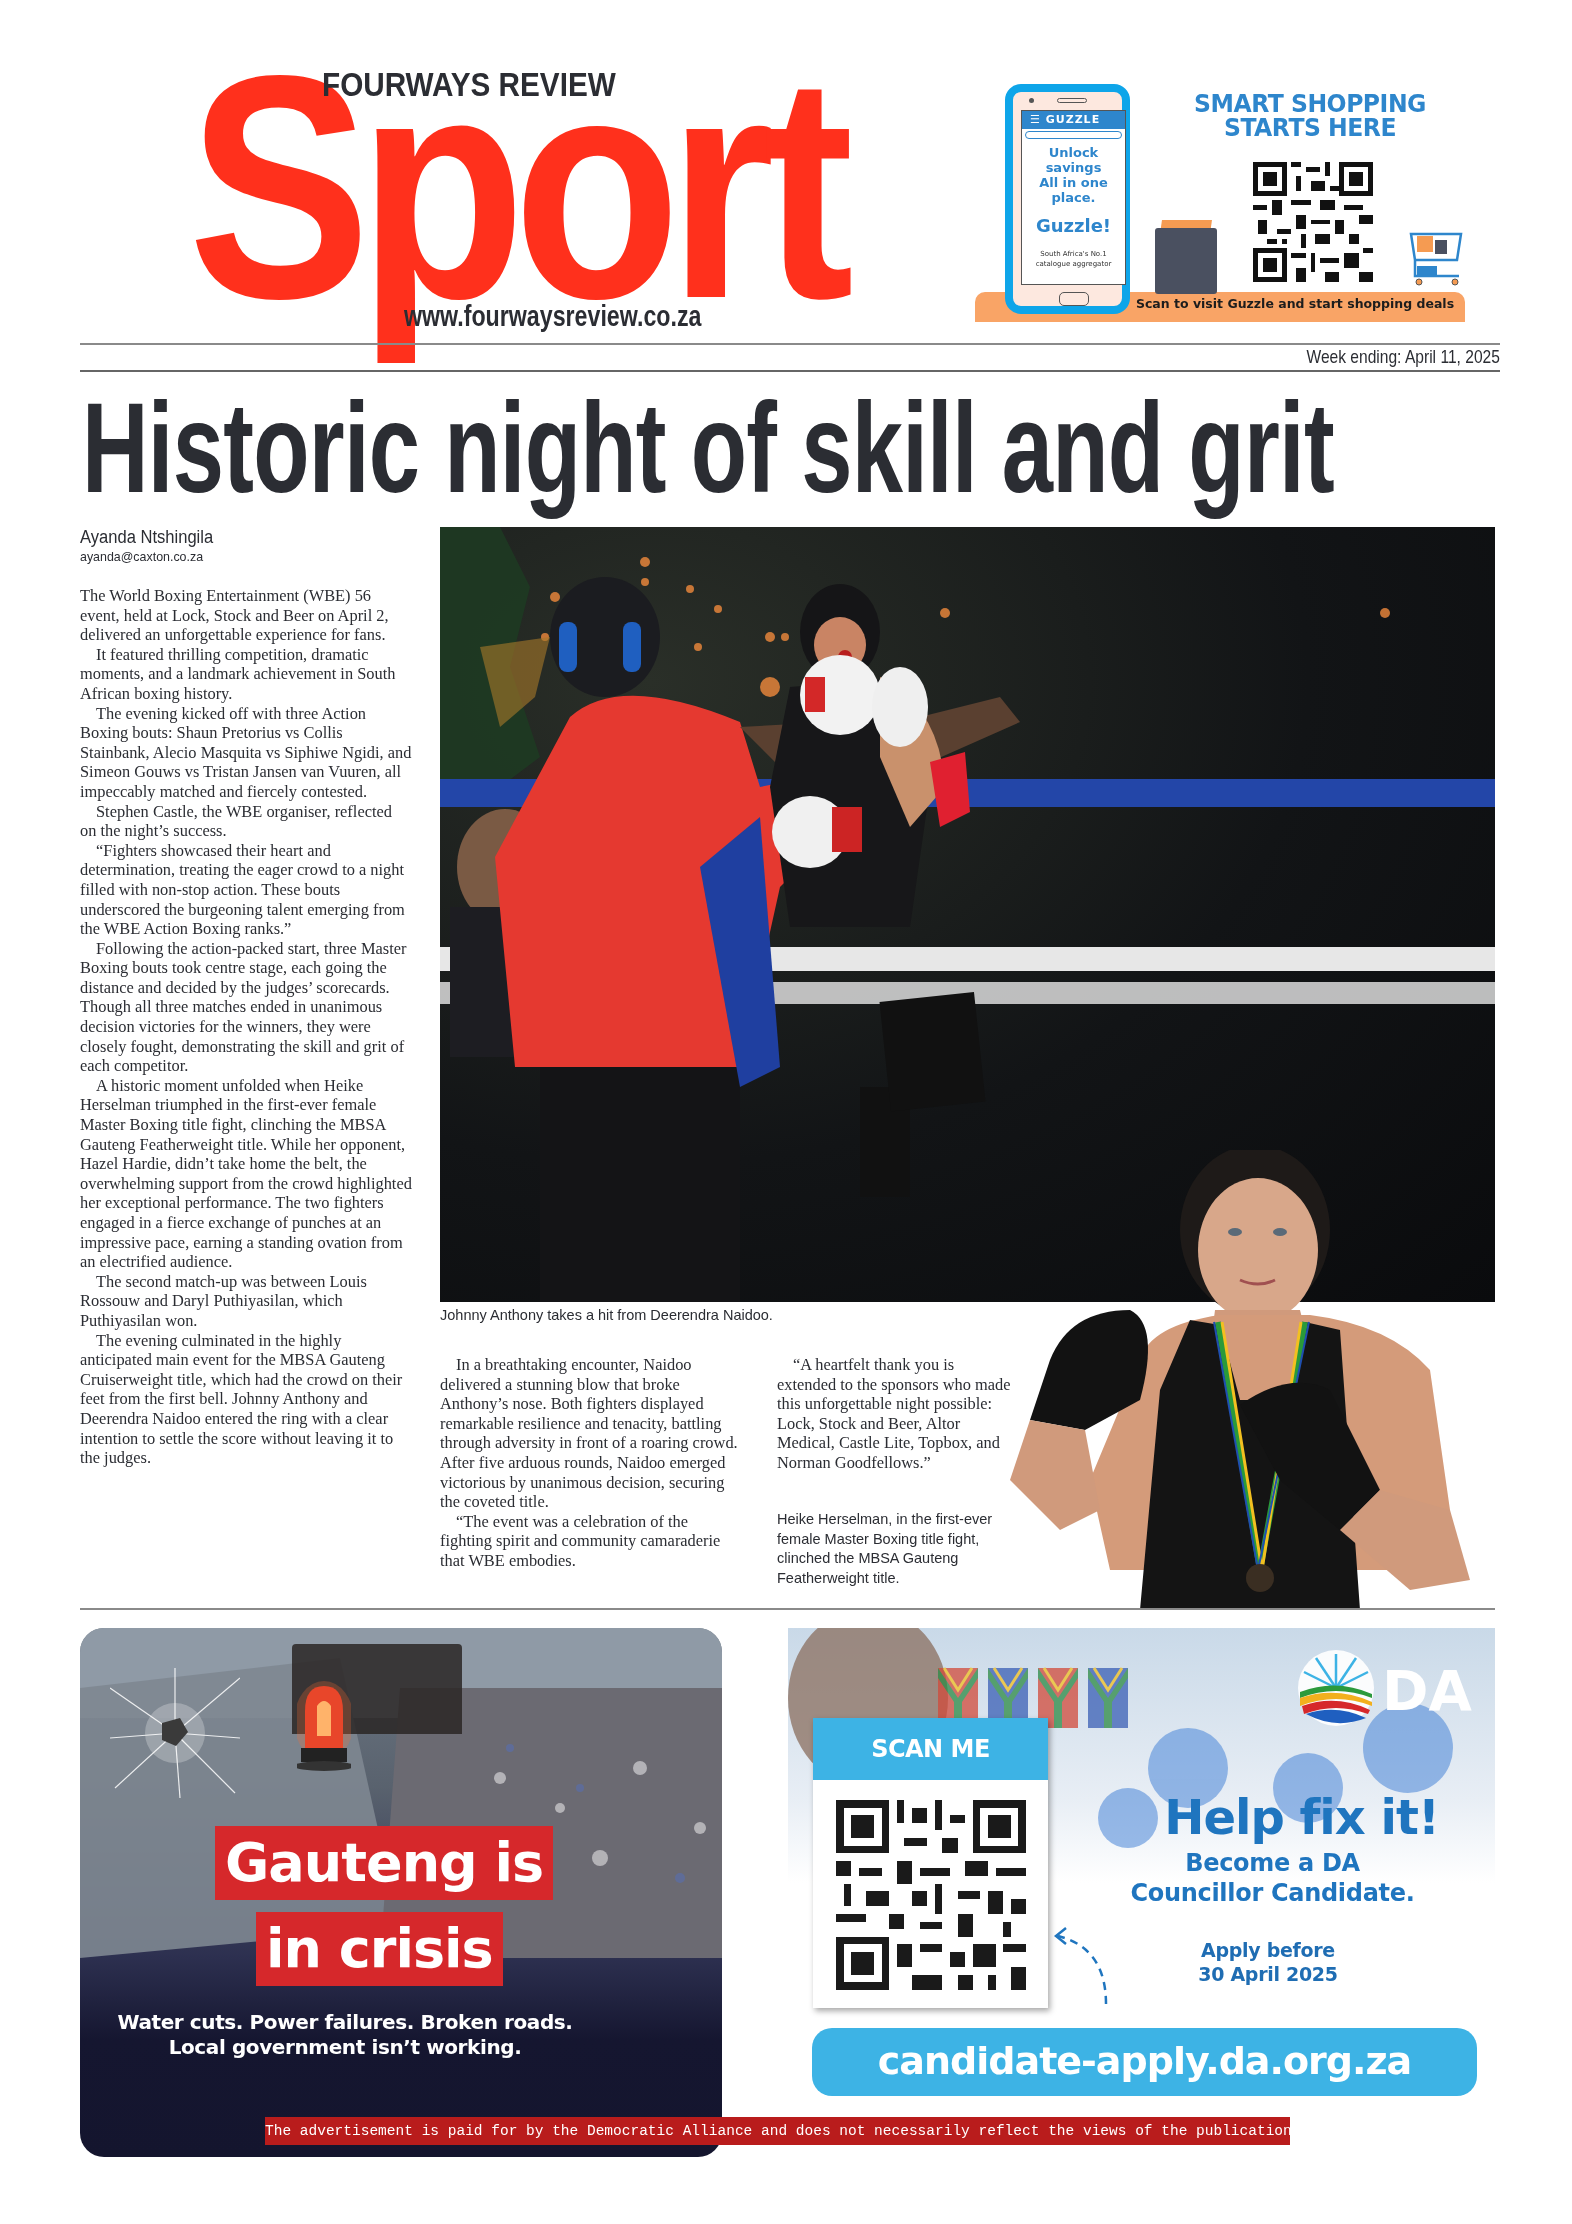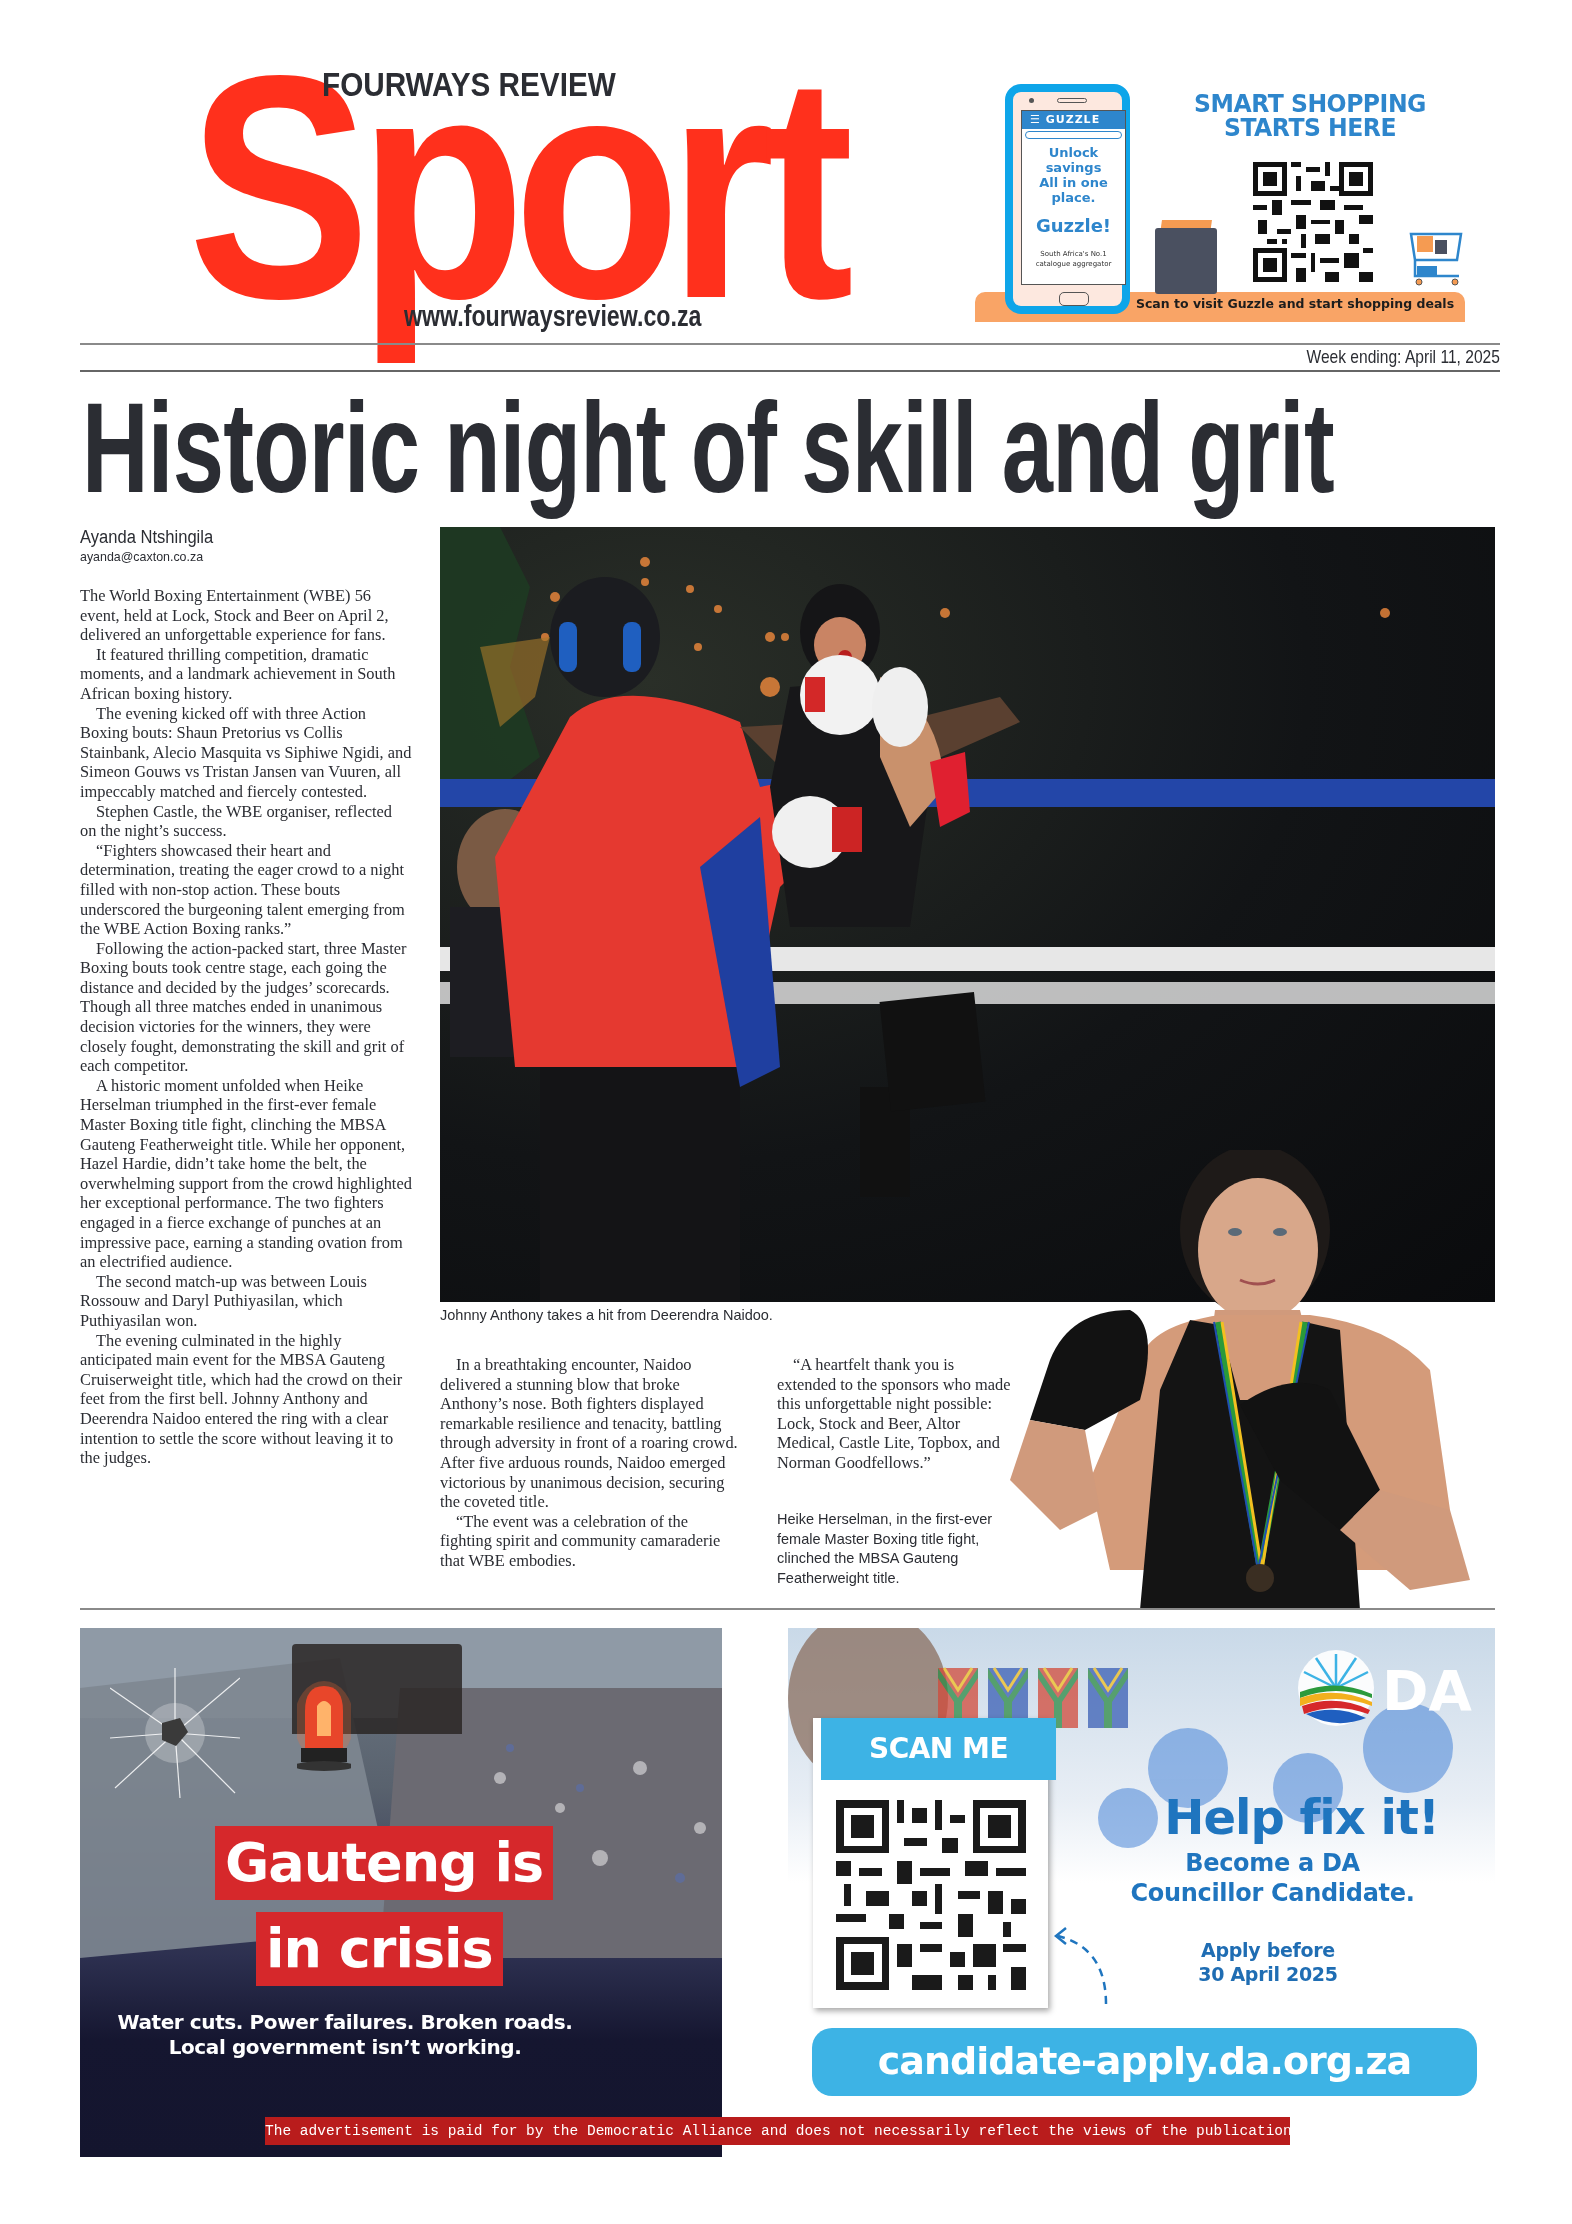--- a/index.html
+++ b/index.html
@@ -83,36 +83,36 @@
   #main-caption { left: 440px; top: 1307px; font-family: "Liberation Sans", sans-serif; font-size: 14.5px; color: #2b2d33; white-space: nowrap; }
 
   #heike-photo { left: 990px; top: 1150px; width: 510px; height: 460px; }
   #heike-caption { left: 777px; top: 1510px; width: 225px; font-family: "Liberation Sans", sans-serif;
     font-size: 14.5px; line-height: 19.6px; color: #2b2d33; }
 
   #rule-bottom { left: 80px; top: 1608px; width: 1415px; border-top: 2px solid #8a8a8a; }
 
   
   #da-left { left: 80px; top: 1628px; width: 642px; height: 529px; overflow: hidden;
-    background: linear-gradient(180deg, #6f7a86 0%, #59626e 30%, #2d3050 62%, #151630 78%, #14152e 100%); }
+    background: linear-gradient(180deg, #6f7a86 0%, #59626e 30%, #2d3050 62%, #151630 78%, #14152e 100%); border-radius: 24px; }
   #da-right { left: 788px; top: 1628px; width: 707px; height: 490px; overflow: hidden;
     background: linear-gradient(180deg, #c9d9e8 0%, #e8eef5 35%, #ffffff 52%, #ffffff 100%); }
   #crisis-line1 { left: 135px; top: 198px; height: 74px; background: #d6282b; color: #fff; padding: 0 10px;
     font-family: "DejaVu Sans", sans-serif; font-weight: bold; font-size: 54px; line-height: 74px; white-space: nowrap; letter-spacing: -1px; }
   #crisis-line2 { left: 176px; top: 284px; height: 74px; background: #d6282b; color: #fff; padding: 0 10px;
     font-family: "DejaVu Sans", sans-serif; font-weight: bold; font-size: 54px; line-height: 74px; white-space: nowrap; letter-spacing: -1px; }
   #crisis-sub { left: 0; top: 382px; width: 530px; text-align: center; color: #fff;
     font-family: "DejaVu Sans", sans-serif; font-weight: bold; font-size: 20px; line-height: 25px; letter-spacing: -0.4px; }
   #siren { left: 217px; top: 48px; width: 54px; height: 100px; }
   #shatter { left: 30px; top: 40px; width: 130px; height: 130px; }
   #dumpster { left: 212px; top: 16px; width: 170px; height: 90px; background: #2a2624; border-radius: 4px 4px 0 0; opacity: 0.85; }
 
   #scan-box { left: 25px; top: 90px; width: 235px; height: 290px; background: #fff; box-shadow: 2px 3px 6px rgba(0,0,0,0.35); }
   #scan-head { left: 0; top: 0; width: 100%; height: 62px; background: #3db3e5; color: #fff; text-align: center;
-    font-family: "DejaVu Sans", sans-serif; font-weight: bold; font-size: 28px; line-height: 62px; letter-spacing: -0.5px; margin-left: 8px; }
+    font-family: "DejaVu Sans", sans-serif; font-weight: bold; font-size: 24px; line-height: 62px; letter-spacing: -0.5px; }
   #scan-qr { left: 22px; top: 82px; width: 192px; height: 190px; }
   #da-logo { left: 508px; top: 20px; width: 180px; height: 80px; }
   #da-help { left: 262px; top: 162px; width: 503px; text-align: center; color: #1f75bf;
     font-family: "DejaVu Sans", sans-serif; font-weight: bold; font-size: 48px; line-height: 54px; letter-spacing: -1px; }
   #da-become { left: 262px; top: 220px; width: 445px; text-align: center; color: #1f75bf;
     font-family: "DejaVu Sans", sans-serif; font-weight: bold; font-size: 24px; line-height: 30px; letter-spacing: -0.3px; }
   #da-apply { left: 360px; top: 310px; width: 240px; text-align: center; color: #1f6db3;
     font-family: "DejaVu Sans", sans-serif; font-weight: bold; font-size: 19px; line-height: 24px; letter-spacing: -0.3px; }
   #da-arrow { left: 262px; top: 280px; width: 110px; height: 100px; }
   #da-url { left: 24px; top: 400px; width: 665px; height: 68px; background: #3db3e5; border-radius: 20px; color: #fff; text-align: center;

